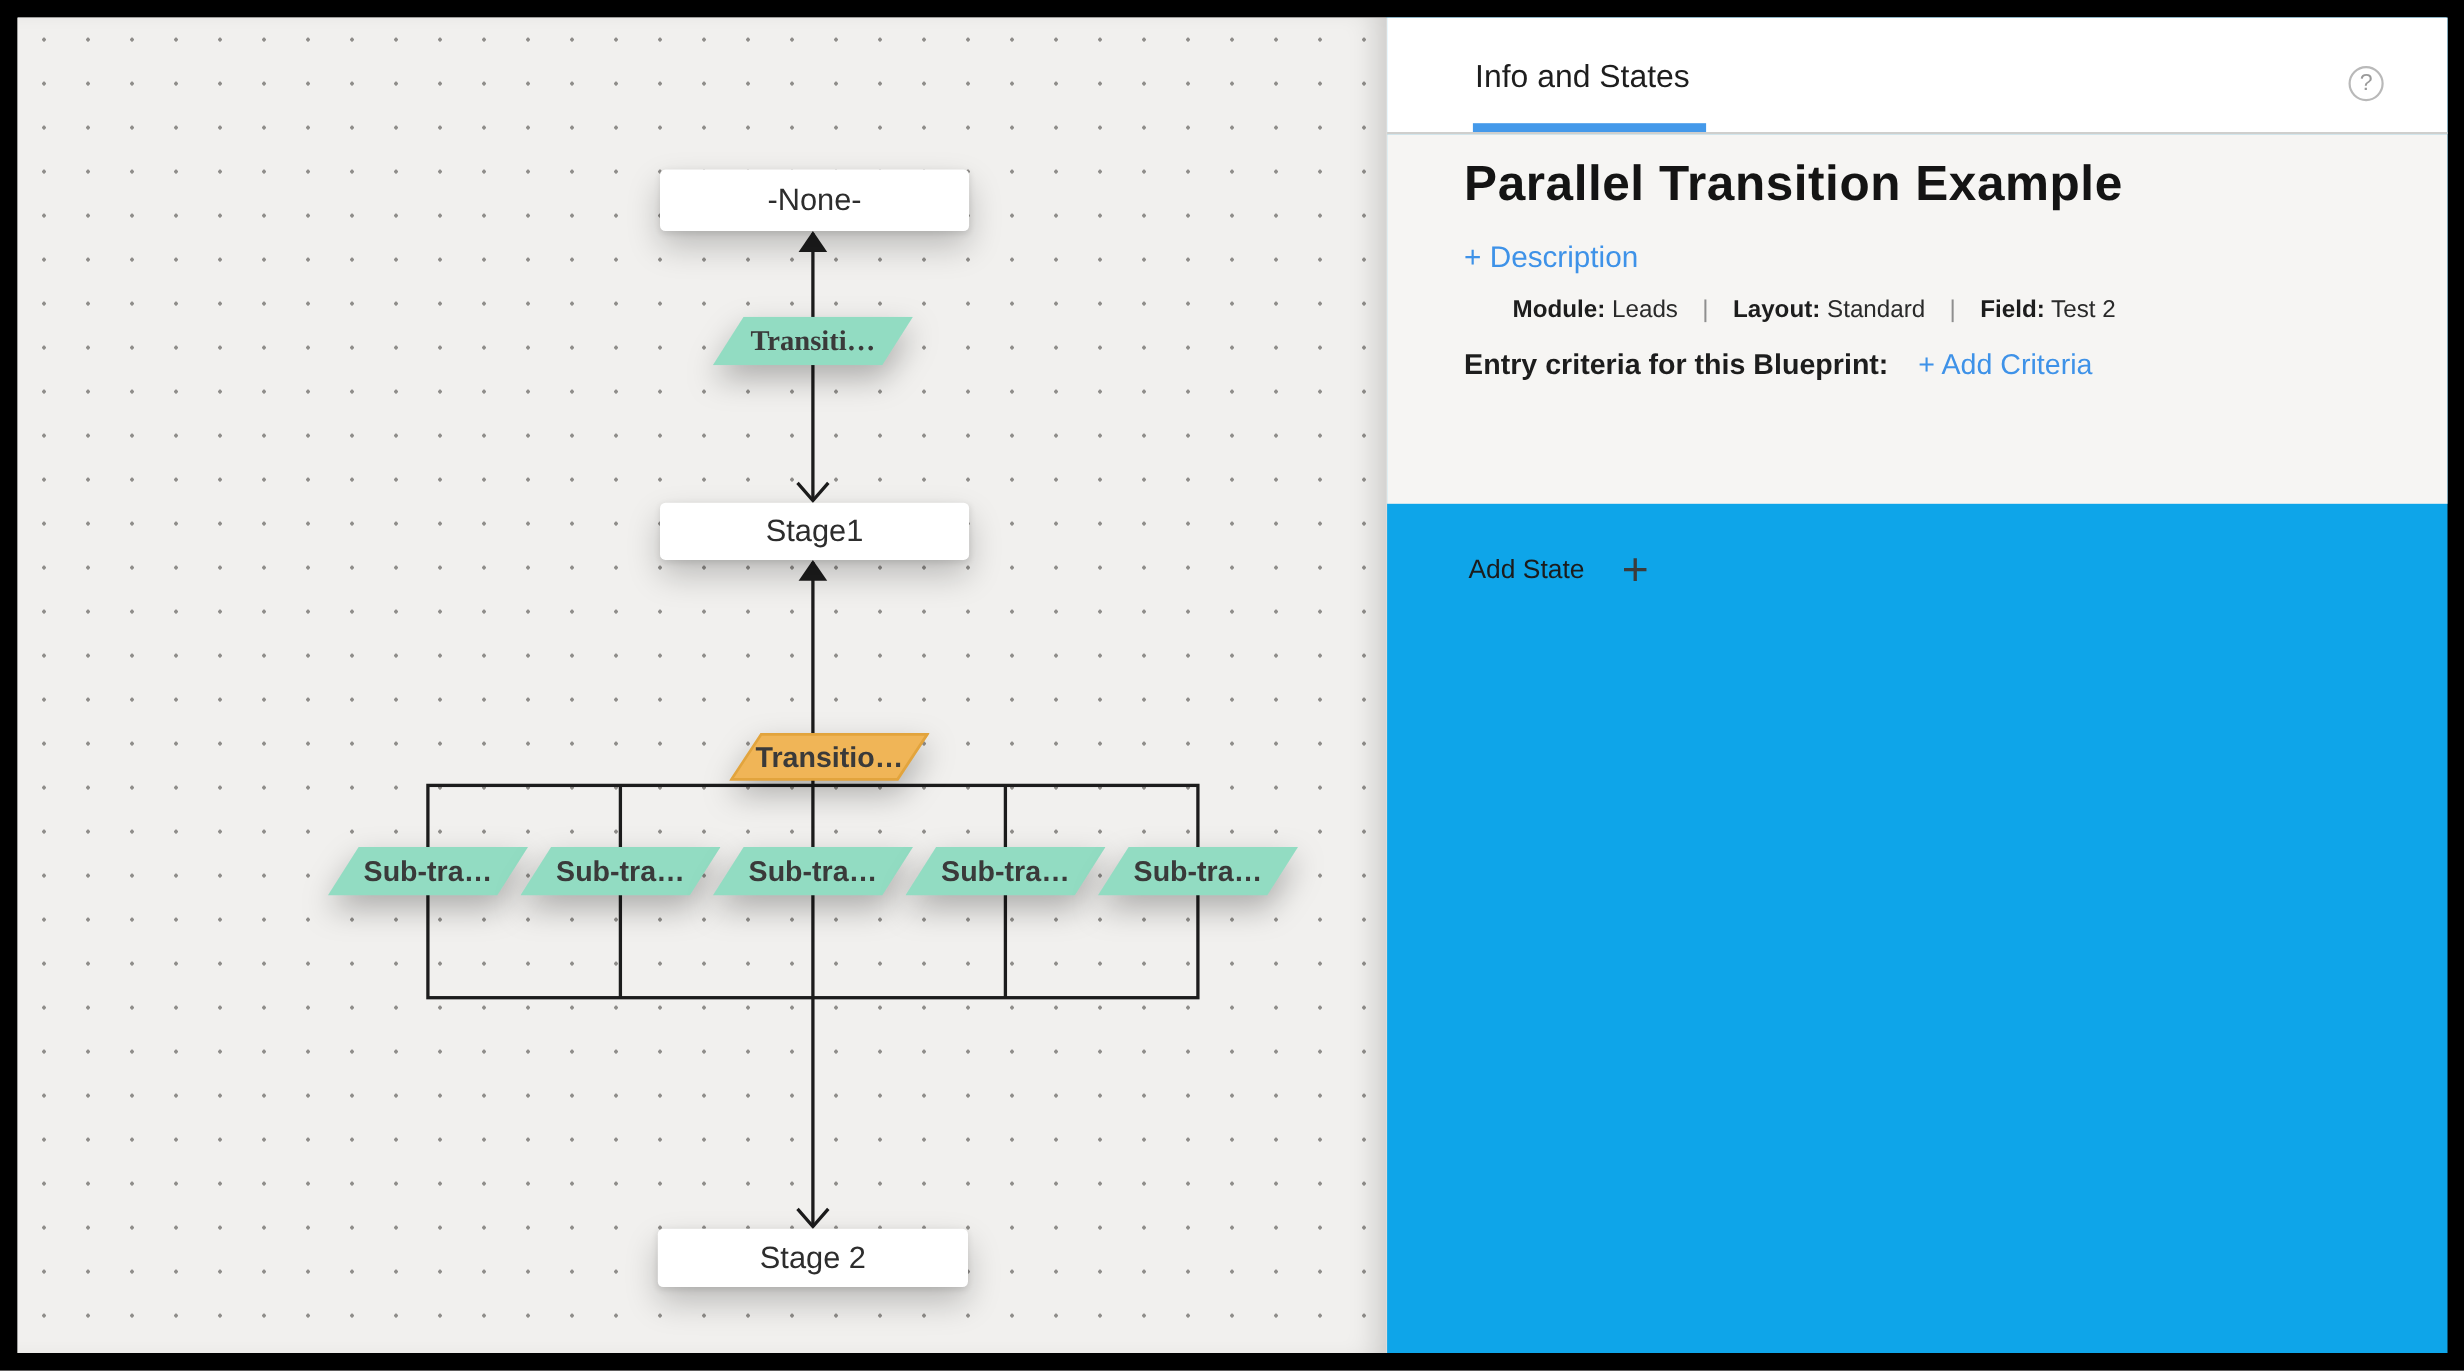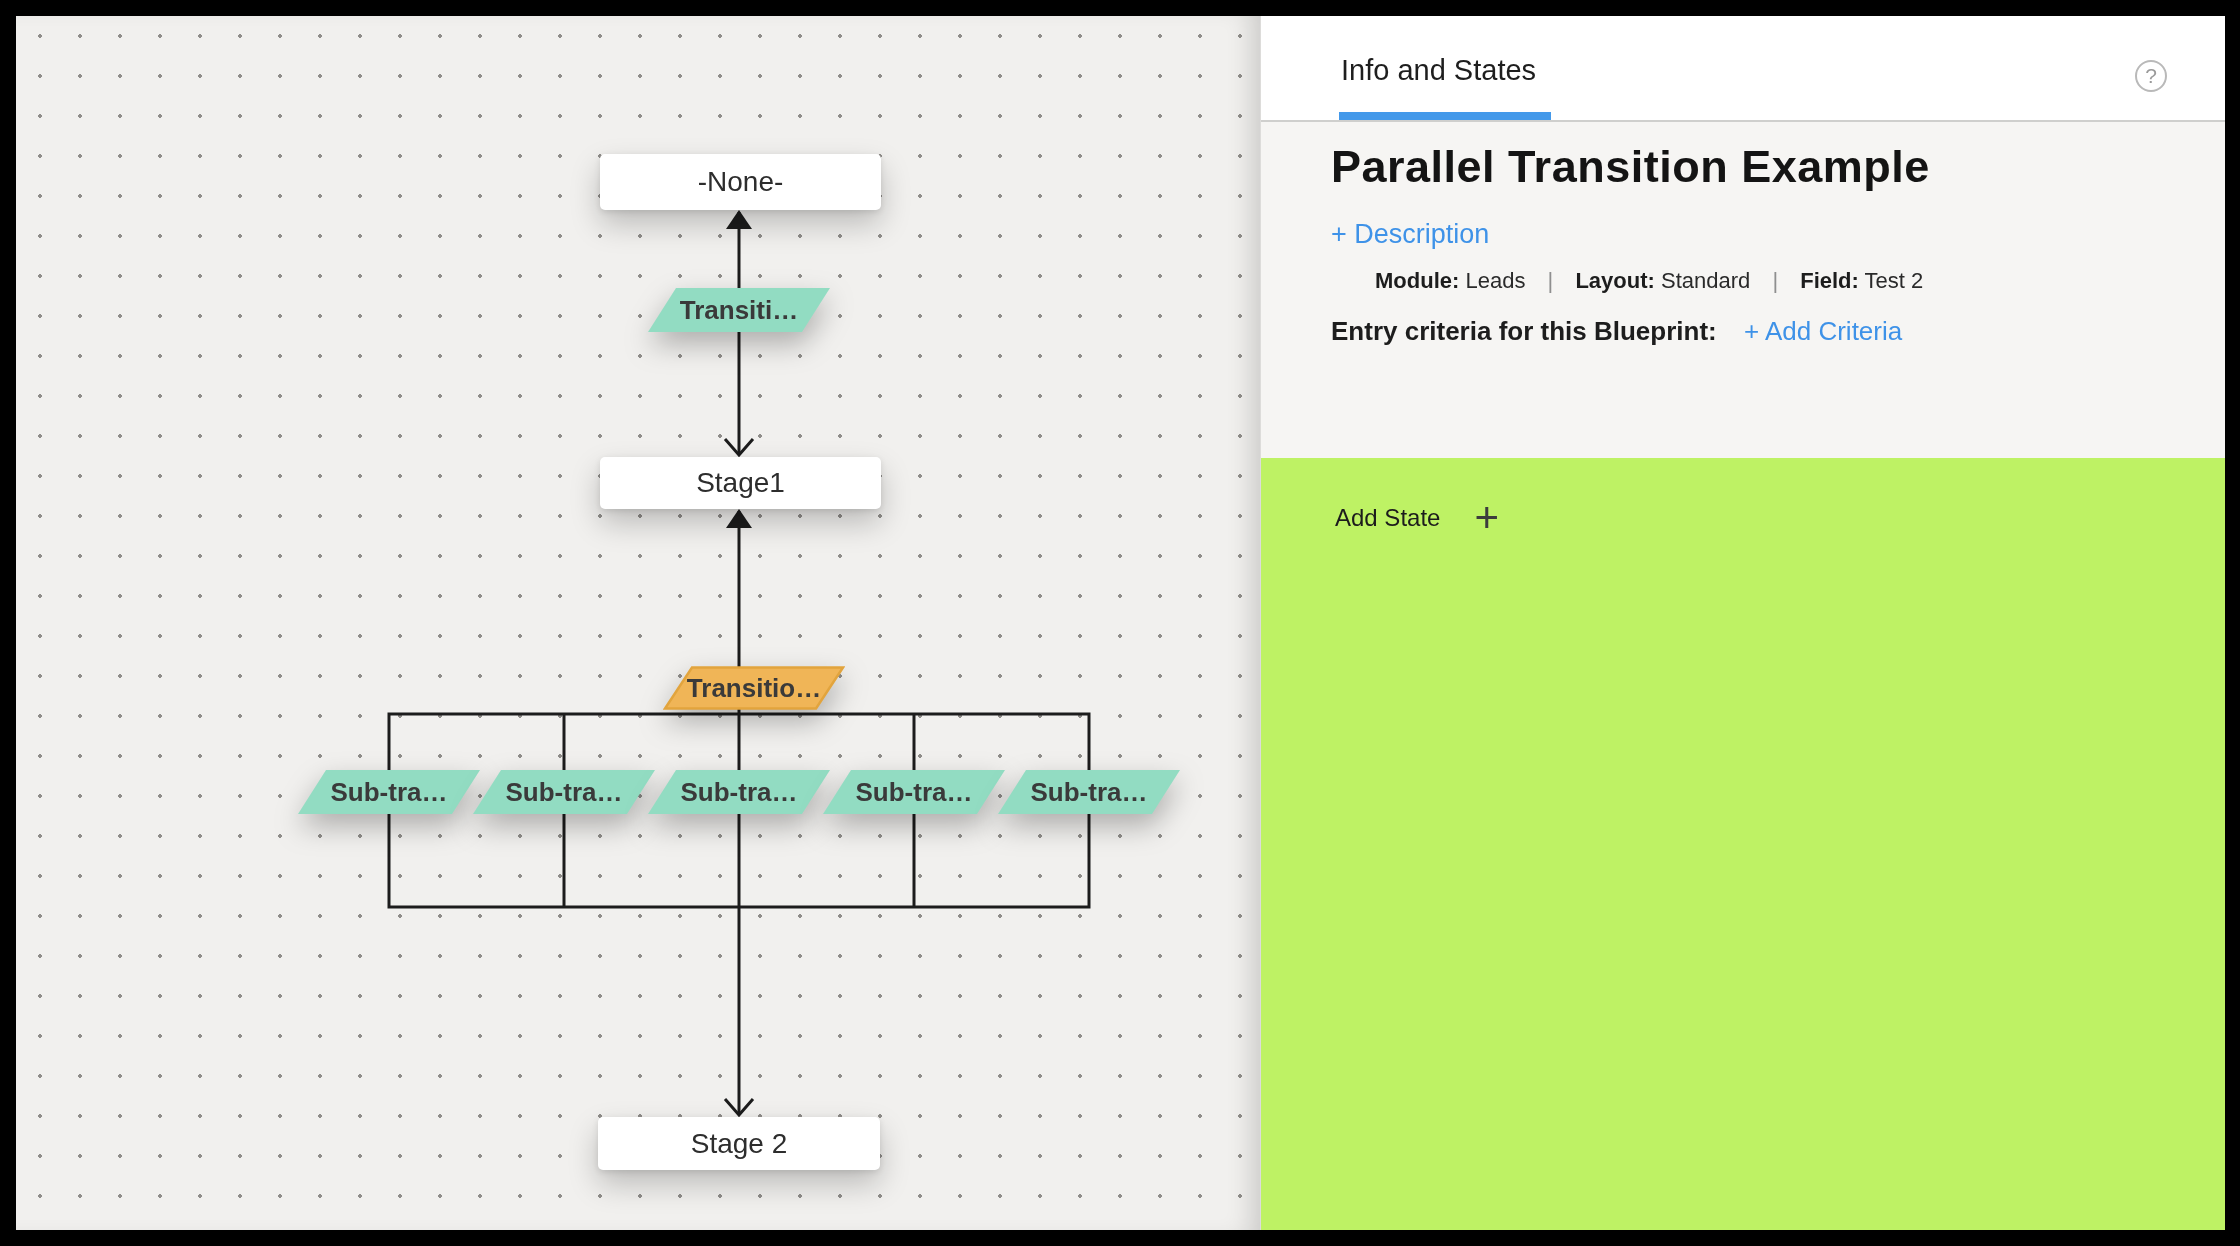--- a/index.html
+++ b/index.html
@@ -28,32 +28,32 @@
   .node-none{left:584px;top:138px;width:281px;height:56px;}
   .node-stage1{left:584px;top:441px;width:281px;height:52px;}
   .node-stage2{left:582px;top:1101px;width:282px;height:53px;}
   .para{position:absolute;width:182px;height:44px;filter:drop-shadow(0 12px 14px rgba(0,0,0,0.28));}
   .para svg{position:absolute;left:0;top:0;display:block;}
   .para .lbl{
     position:absolute;left:14px;right:14px;top:0;bottom:0;
     display:flex;align-items:center;justify-content:center;
     font-size:26px;font-weight:bold;color:#3a3a3a;white-space:nowrap;
   }
-  .para-t1{left:632px;top:272px;}
+  .para-t1{left:632px;top:272px;font-family:Liberation Serif, serif;}
   .para-t2{left:647px;top:650px;}
   .para-s1{left:282px;top:754px;}
   .para-s2{left:457px;top:754px;}
   .para-s3{left:632px;top:754px;}
   .para-s4{left:807px;top:754px;}
   .para-s5{left:982px;top:754px;}
   .fill-green{fill:#92dcc2;stroke:none;}
   .fill-orange{fill:#f0b557;stroke:#e2a43d;stroke-width:2.5;}
 
   
-  .panel{position:absolute;left:1244px;top:0;width:964px;height:1214px;background:#bef264;border-left:1px solid #dddcda;}
+  .panel{position:absolute;left:1244px;top:0;width:964px;height:1214px;background:#0ea5e9;border-left:1px solid #dddcda;}
   .tabbar{position:relative;height:104px;background:#fff;border-bottom:2px solid #cfcfcd;}
   .tab{
     position:absolute;left:80px;top:38px;font-size:29px;color:#1e1e1e;cursor:pointer;
   }
   .tab-underline{position:absolute;left:78px;bottom:0;width:212px;height:8px;background:#4499ea;}
   .help{
     position:absolute;right:58px;top:44px;width:32px;height:32px;border:2px solid #b9b9b9;
     border-radius:50%;color:#9a9a9a;font-size:21px;display:flex;align-items:center;justify-content:center;
     box-sizing:border-box;cursor:pointer;
   }

